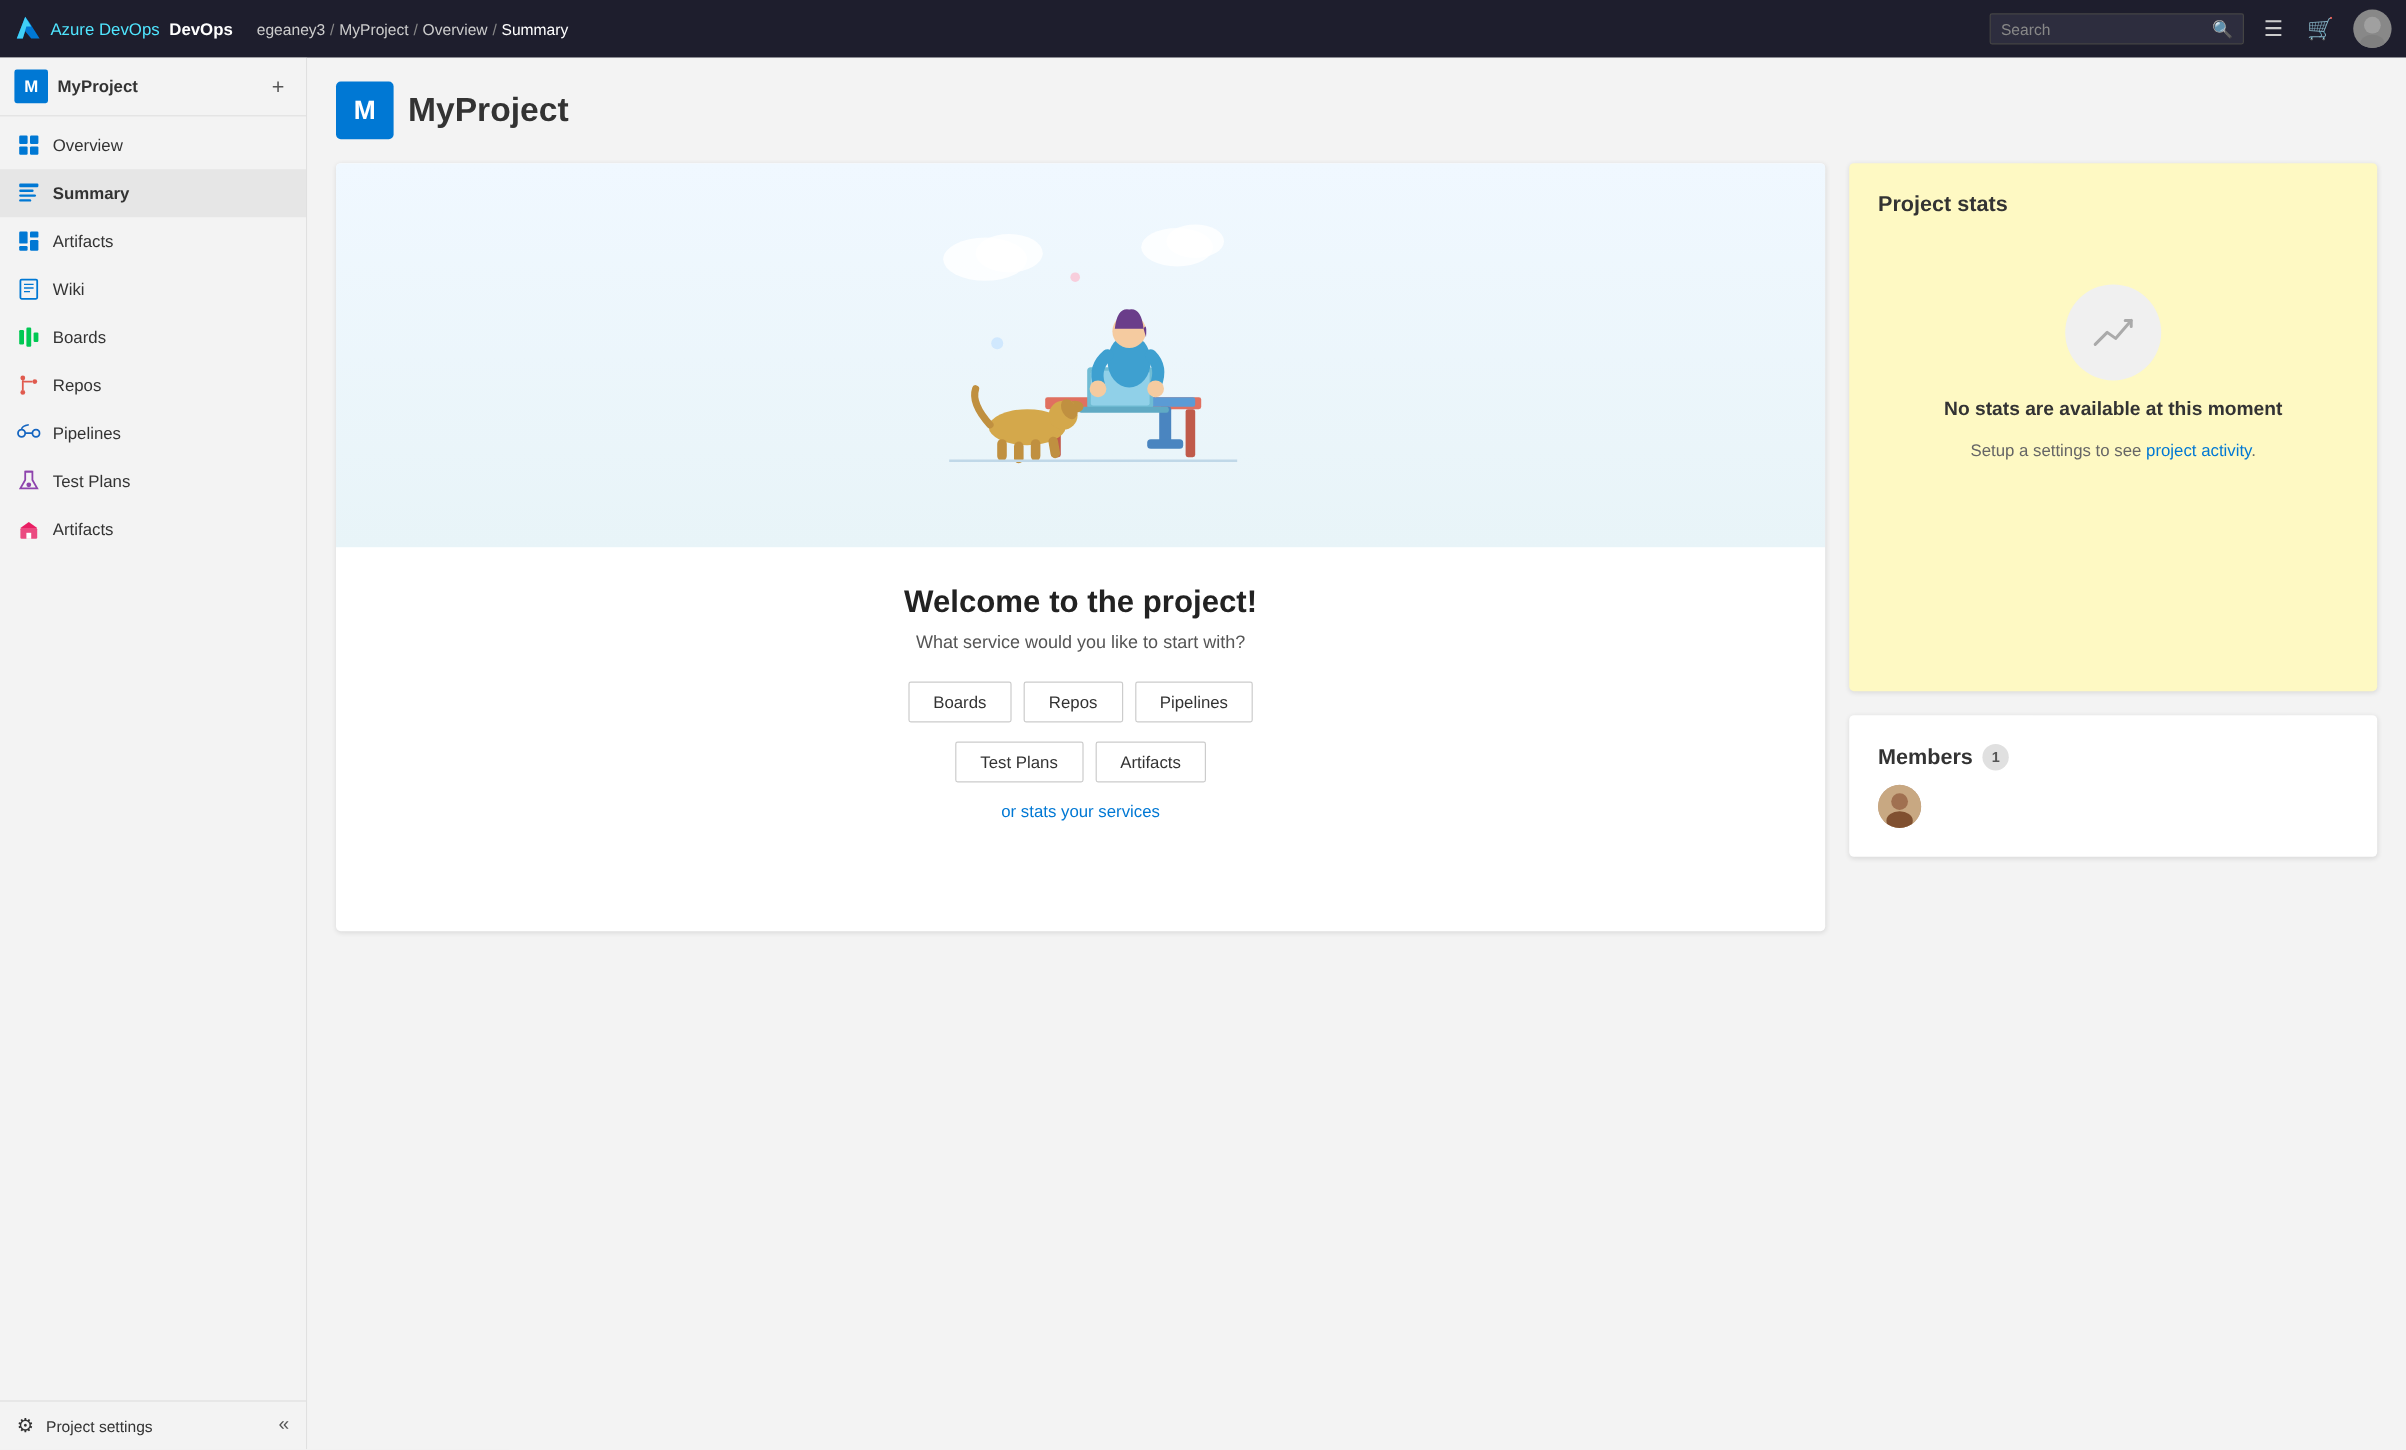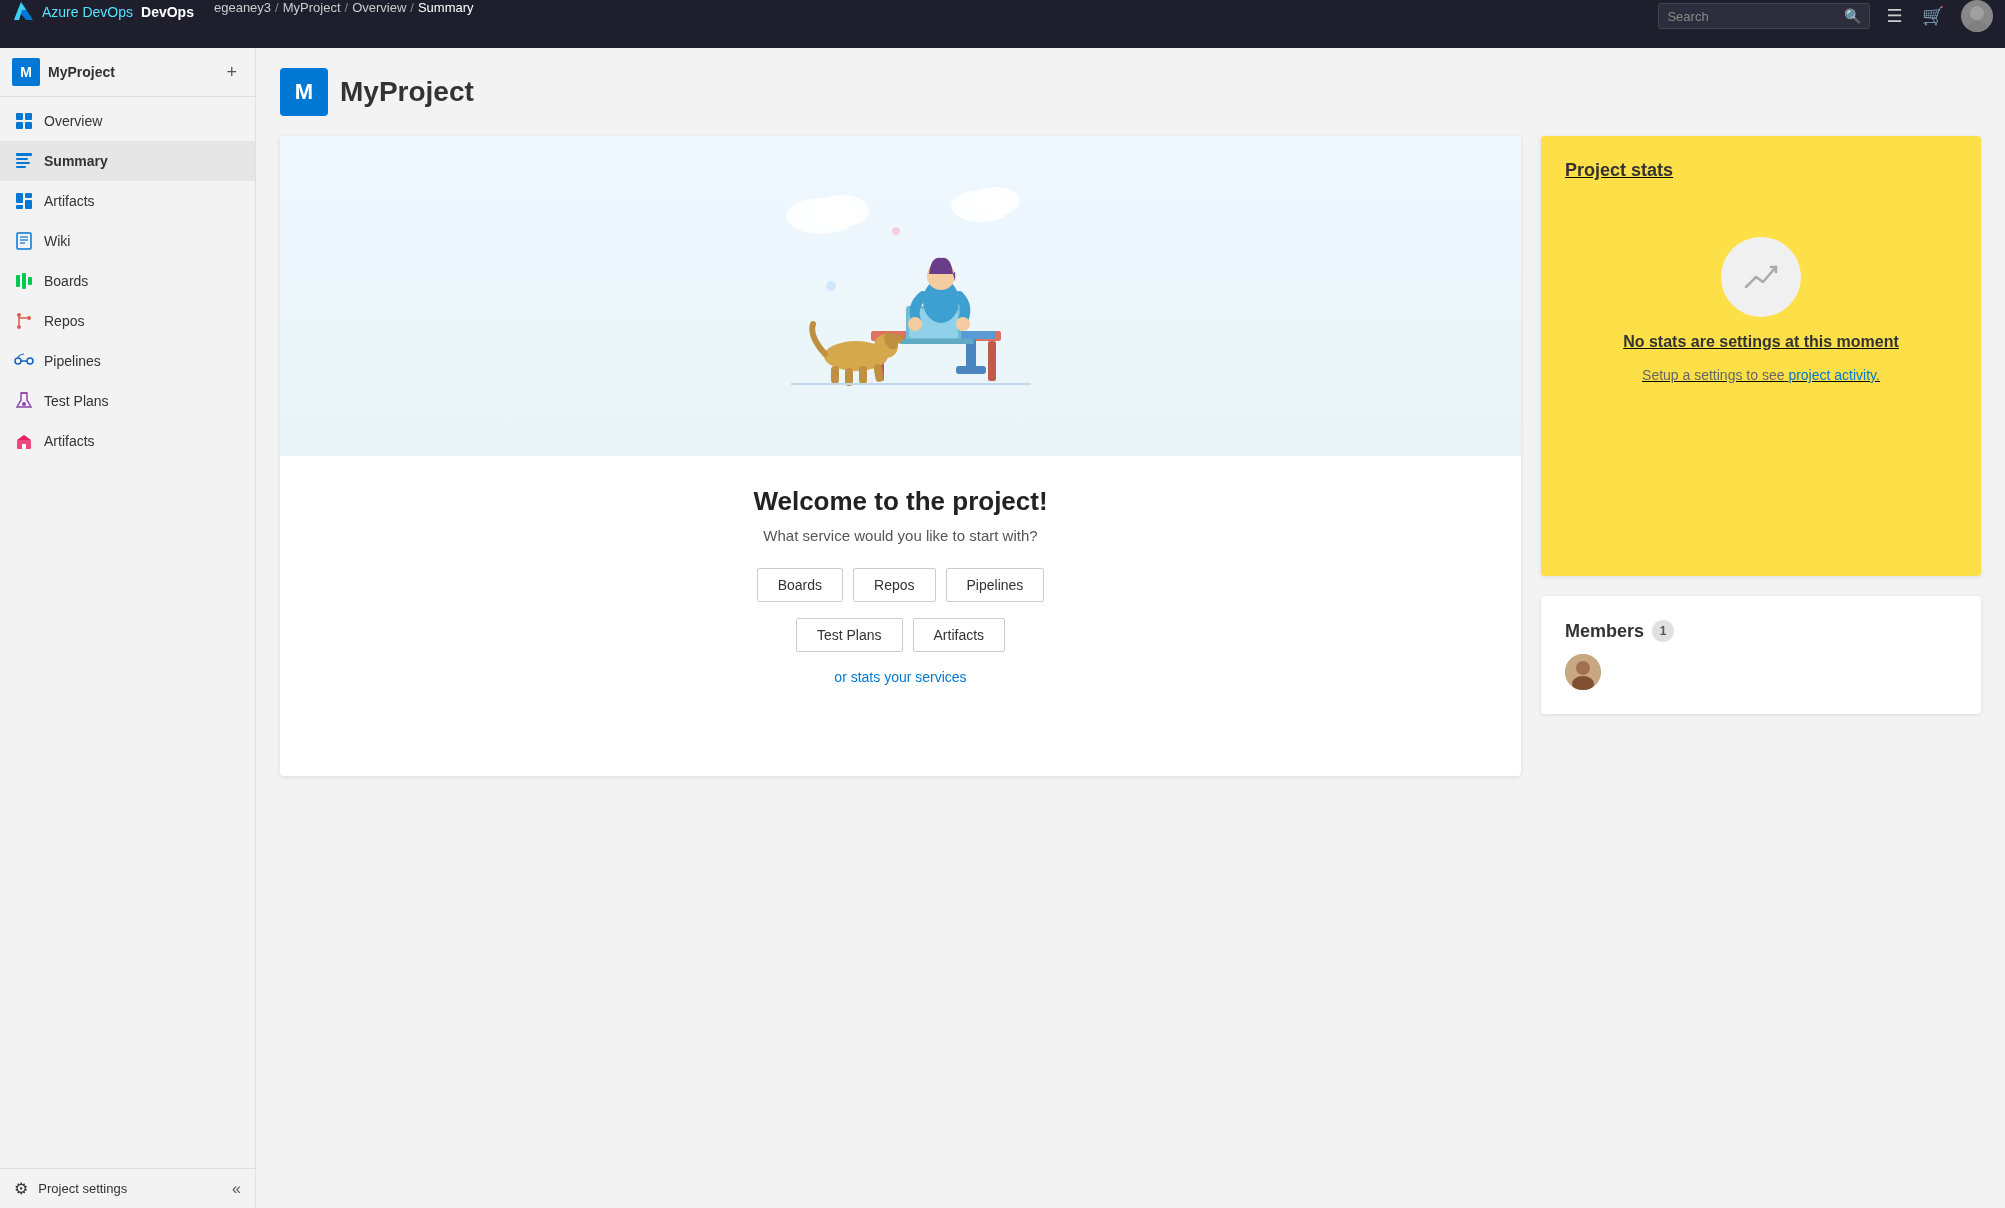--- a/index.html
+++ b/index.html
@@ -3,21 +3,21 @@
   <meta charset="utf-8">
   <style>
     * { box-sizing: border-box; margin: 0; padding: 0; }
     body { font-family: 'Segoe UI', Arial, sans-serif; background: #f3f3f3; display: flex; flex-direction: column; height: 100vh; overflow: hidden; }
 
     
     .top-nav {
       height: 48px;
       background: #1e1e2d;
       display: flex;
-      align-items: flex-start;
+      align-items: center;
       padding: 0 12px;
       flex-shrink: 0;
       gap: 8px;
     }
     .top-nav-logo {
       display: flex; align-items: center; gap: 6px; color: white; font-size: 14px; font-weight: 600; margin-right: 12px;
     }
     .azure-icon {
       width: 24px; height: 24px;
     }
@@ -106,21 +106,21 @@
     .cards-row {
       display: flex; gap: 20px; align-items: flex-start;
     }
     .main-card {
       flex: 1; background: white; border-radius: 4px; box-shadow: 0 1px 4px rgba(0,0,0,0.1); padding: 0; overflow: hidden; min-height: 640px;
     }
     .right-column {
       width: 440px; display: flex; flex-direction: column; gap: 20px;
     }
     .stats-card {
-      background: #fde047; border-radius: 4px; box-shadow: 0 1px 4px rgba(0,0,0,0.1); padding: 24px; min-height: 440px; text-decoration: underline;
+      background: #fef9c3; border-radius: 4px; box-shadow: 0 1px 4px rgba(0,0,0,0.1); padding: 24px; min-height: 440px;
     }
     .members-card {
       background: white; border-radius: 4px; box-shadow: 0 1px 4px rgba(0,0,0,0.1); padding: 24px;
     }
     .card-section-title {
       font-size: 18px; font-weight: 600; color: #333; margin-bottom: 16px;
     }
 
     
     .welcome-illustration {
@@ -430,21 +430,21 @@
 
         <div class="stats-card">
           <div class="card-section-title">Project stats</div>
           <div class="stats-empty">
             <div class="stats-icon-circle">
               <svg width="40" height="40" viewBox="0 0 40 40" fill="none">
                 <polyline points="5,30 15,20 22,25 35,10" stroke="#aaa" stroke-width="2.5" fill="none" stroke-linejoin="round" stroke-linecap="round"></polyline>
                 <polyline points="30,10 35,10 35,15" stroke="#aaa" stroke-width="2.5" fill="none" stroke-linecap="round" stroke-linejoin="round"></polyline>
               </svg>
             </div>
-            <div class="stats-no-data">No stats are settings at this moment</div>
+            <div class="stats-no-data">No stats are available at this moment</div>
             <div class="stats-subtitle">
               <span>Setup a settings to see</span> <a class="stats-link">project activity</a><span>.</span>
             </div>
           </div>
         </div>
 
         <div class="members-card">
           <div class="members-header">
             <span class="card-section-title" style="margin-bottom:0;">Members</span>
             <div class="members-count">1</div>

